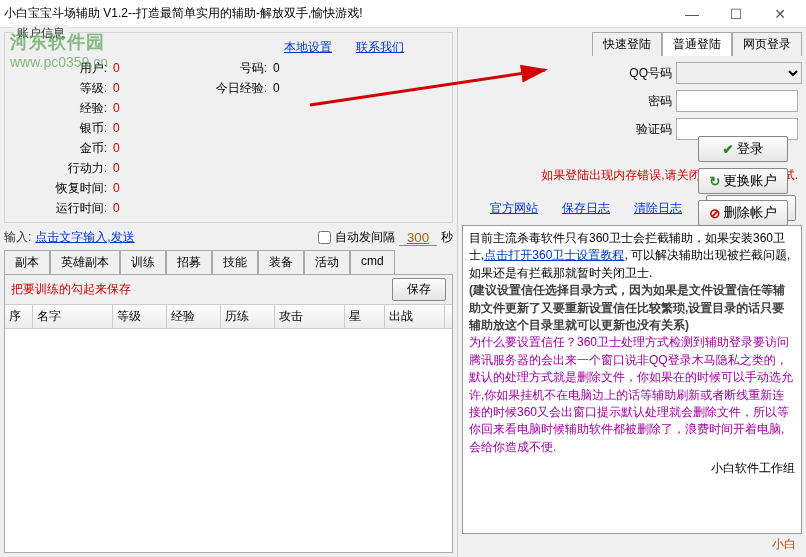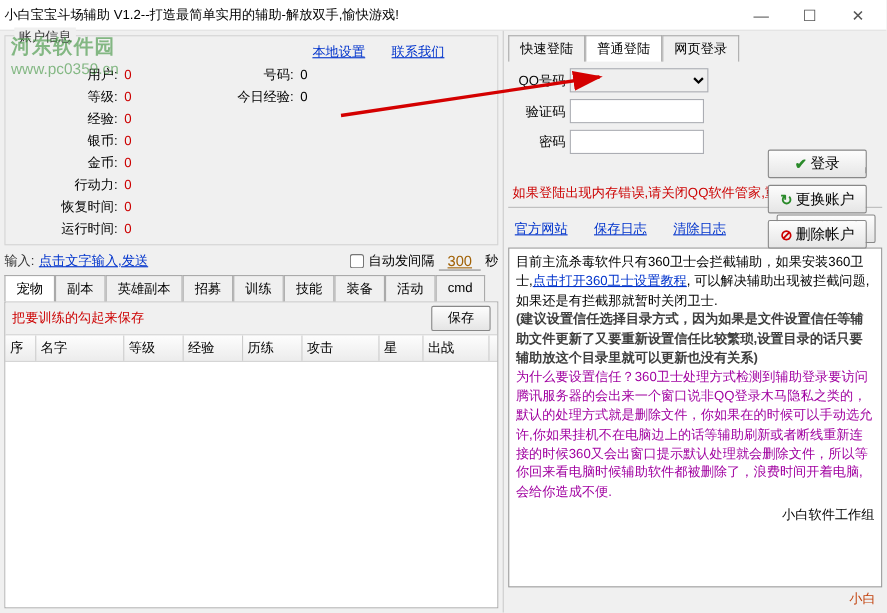--- a/index.html
+++ b/index.html
@@ -30,21 +30,21 @@
 .tabs { display: flex; margin: 0 4px; }
 .tab { border: 1px solid #aaa; border-bottom: none; padding: 3px 10px; background: #f0f0f0; cursor: pointer; font-size: 12px; position: relative; }
 .tab.active { background: #fff; z-index: 2; }
 .tab-content { border: 1px solid #aaa; margin: 0 4px 4px 4px; flex: 1; background: #fff; display: flex; flex-direction: column; }
 .save-row { display: flex; align-items: center; background: #f0f0f0; border-bottom: 1px solid #ccc; padding: 3px 6px; }
 .save-row-text { flex: 1; color: #cc0000; }
 .btn { background: linear-gradient(#fdfdfd,#e5e5e5); border: 1px solid #888; padding: 2px 14px; cursor: pointer; font-size: 12px; border-radius: 2px; }
 .table-header { display: flex; background: linear-gradient(#fdfdfd,#ececec); border-bottom: 1px solid #ccc; }
 .th { border-right: 1px solid #ccc; padding: 3px 4px; font-size: 12px; text-align: left; }
 .table-body { flex: 1; background: #fff; }
-.right-panel { flex: 1; display: flex; flex-direction: column; padding: 4px; }
+.right-panel { flex: 1; display: flex; flex-direction: column; padding: 4px; align-items: flex-end; }
 .login-tabs { display: flex; margin-bottom: 2px; }
 .login-fields { display: flex; flex-direction: column; gap: 6px; padding: 4px 0 0 0; }
 .login-row { display: flex; align-items: center; gap: 4px; }
 .login-row label { width: 52px; text-align: right; }
 .login-row input, .login-row select { width: 122px; height: 22px; border: 1px solid #abadb3; padding: 0 4px; }
 .login-row select { width: 126px; }
 .login-btns { position: absolute; right: 14px; top: 78px; display: flex; flex-direction: column; gap: 6px; }
 .login-btn-wide { width: 90px; height: 26px; display: flex; align-items: center; justify-content: center; gap: 3px; background: linear-gradient(#fdfdfd,#e5e5e5); border: 1px solid #888; cursor: pointer; border-radius: 2px; }
 .remember-row { display: flex; justify-content: flex-end; padding: 4px 14px 4px 0; }
 .error-msg { color: #cc0000; font-size: 12px; padding: 2px 4px; }
@@ -144,25 +144,24 @@
       <span style="flex:1"></span>
       <label class="checkbox-label">
         <input type="checkbox" style="">
         <span>自动发间隔</span>
       </label>
       <input class="num-input" value="300" style="">
       <span>秒</span>
     </div>
 
     <div class="tabs" id="main-tabs">
-        <div class="tab active">宠物</div>
         <div class="tab">副本</div>
         <div class="tab">英雄副本</div>
+        <div class="tab">训练</div>
         <div class="tab">招募</div>
-        <div class="tab">训练</div>
         <div class="tab">技能</div>
         <div class="tab">装备</div>
         <div class="tab">活动</div>
         <div class="tab">cmd</div>
       </div>
     <div class="tab-content">
       <div class="save-row">
         <span class="save-row-text">把要训练的勾起来保存</span>
         <button class="btn">保存</button>
       </div>
@@ -187,26 +186,26 @@
         <div class="tab">网页登录</div>
       </div>
 
     <div style="position:relative;">
       <div class="login-fields">
         <div class="login-row">
           <label>QQ号码</label>
           <select value=""></select>
         </div>
         <div class="login-row">
+          <label>密码</label>
+          <input type="password" value="" style="">
+        </div>
+        <div class="login-row">
           <label>验证码</label>
           <input type="text" value="" style="">
-        </div>
-        <div class="login-row">
-          <label>密码</label>
-          <input type="password" value="" style="">
         </div>
       </div>
       <div class="login-btns">
         <button class="login-btn-wide">
           <span class="icon-check">✔</span>
           <span>登录</span>
         </button>
         <button class="login-btn-wide">
           <span class="icon-refresh">↻</span>
           <span>更换账户</span>

